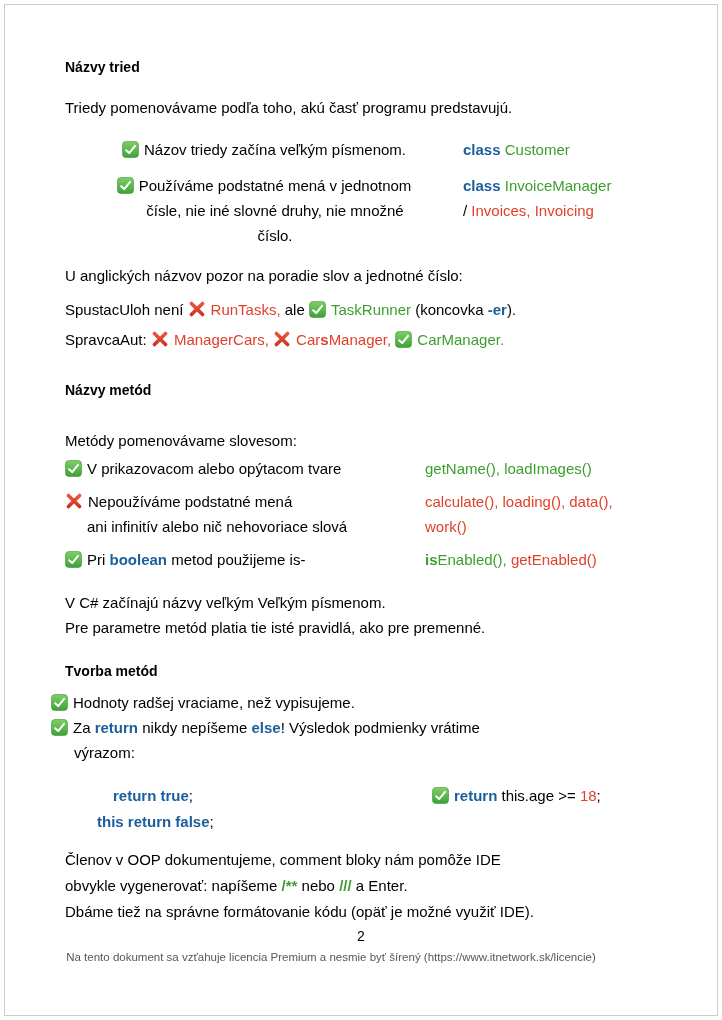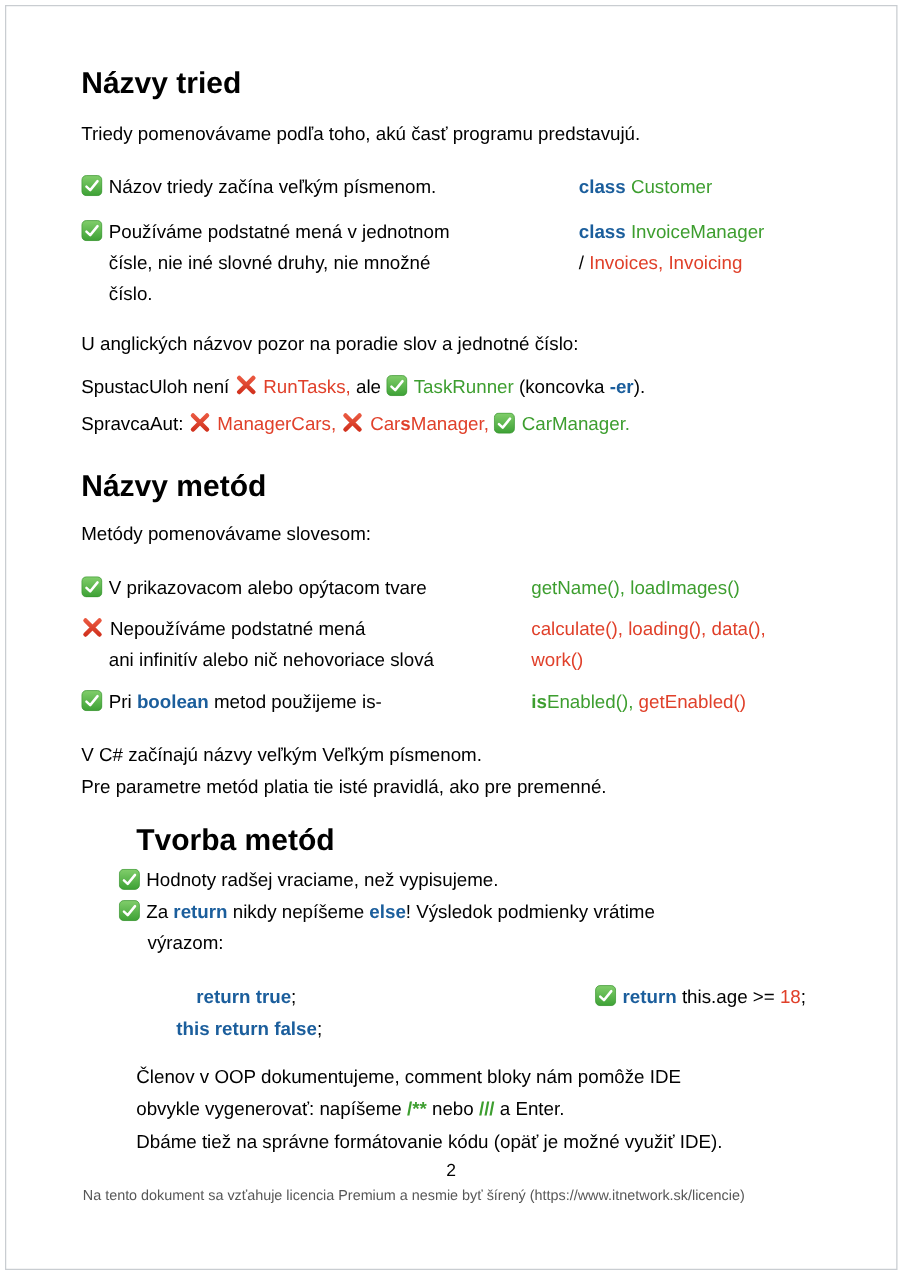--- a/index.html
+++ b/index.html
@@ -8,48 +8,48 @@
     --red:#e0402a;
     --footer-gray:#575757;
   }
   html,body{margin:0;padding:0;background:#fff;}
   body{
     width:722px;height:1020px;position:relative;overflow:hidden;
     font-family:"Liberation Sans",sans-serif;color:#000;
   }
   .frame{position:absolute;left:4px;top:4px;right:4px;bottom:4px;border:1px solid #c9cdd1;}
   .content{position:absolute;left:65px;top:56px;width:612px;font-size:15px;line-height:25px;}
-  h2.section-title{font-size:24px;font-weight:700;line-height:22px;margin:0;}
+  h2.section-title{font-size:14px;font-weight:700;line-height:22px;margin:0;}
   .rline{min-height:10px;}
   
   .seg-p{color:#000;}
   .seg-b{color:#000;font-weight:400;}
   .seg-kb{color:var(--blue);font-weight:700;}
   .seg-g{color:var(--green);text-align:center;}
   .seg-gb{color:var(--green);font-weight:700;}
   .seg-r{color:var(--red);}
   .seg-rb{color:var(--red);font-weight:700;}
   
   .icon{display:inline-block;vertical-align:-3px;margin:0 5px 0 0;line-height:0;}
   
   #s1 .intro{margin-top:17px;}
   #s1 .rows{margin-top:17px;display:flex;flex-direction:column;gap:11px;}
   .two-col{display:flex;}
-  #s1 .tc-left{width:398px;flex:none;}
+  #s1 .tc-left{width:398px;flex:none;text-align:center;}
   .tc-left .ind{padding-left:22px;}
   #s1 .note{margin-top:15px;}
   #s1 .examples{margin-top:7px;line-height:30px;}
   
   #s2{margin-top:24px;}
-  #s2 .intro{margin-top:14px;}
-  #s2 .rows{margin-top:18px;display:flex;flex-direction:column;gap:8px;}
+  #s2 .intro{margin-top:27px;}
+  #s2 .rows{margin-top:3px;display:flex;flex-direction:column;gap:8px;}
   #s2 .tc-left{width:360px;flex:none;}
   #s2 .note{margin-top:18px;}
   
-  #s3{margin-top:20px;margin-left:44px;}
+  #s3{margin-top:20px;}
   #s3 .bullets3{margin-top:8px;margin-left:-14px;}
   #s3 .bullets3 .ind2{padding-left:23px;}
   .code-compare{display:flex;margin-top:18px;line-height:26px;}
   .code-bad{width:375px;flex:none;margin-left:-8px;}
   .code-bad .cind1{padding-left:56px;}
   .code-bad .cind2{padding-left:40px;}
   .closing{margin-top:12px;line-height:26px;}
   
   .pagenum{position:absolute;top:927px;left:0;width:722px;text-align:center;font-size:14px;line-height:18px;}
   .footer{position:absolute;top:950px;left:0;width:662px;text-align:center;font-size:11.5px;line-height:15px;color:var(--footer-gray);}

